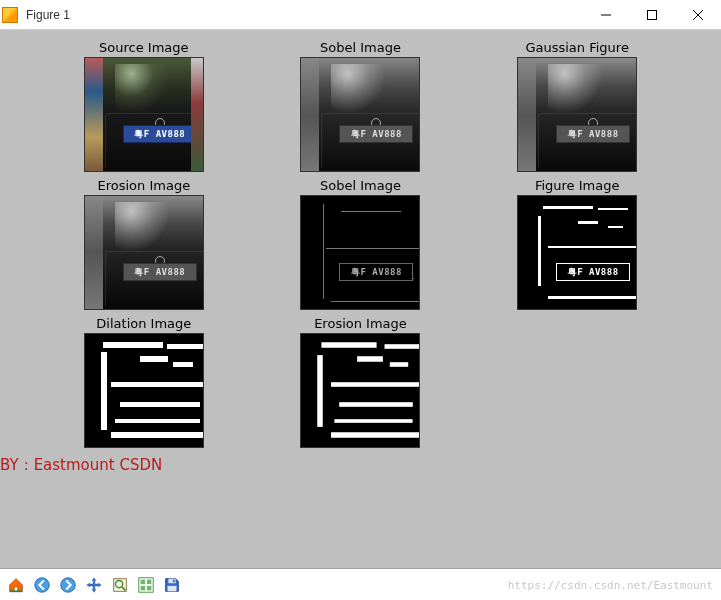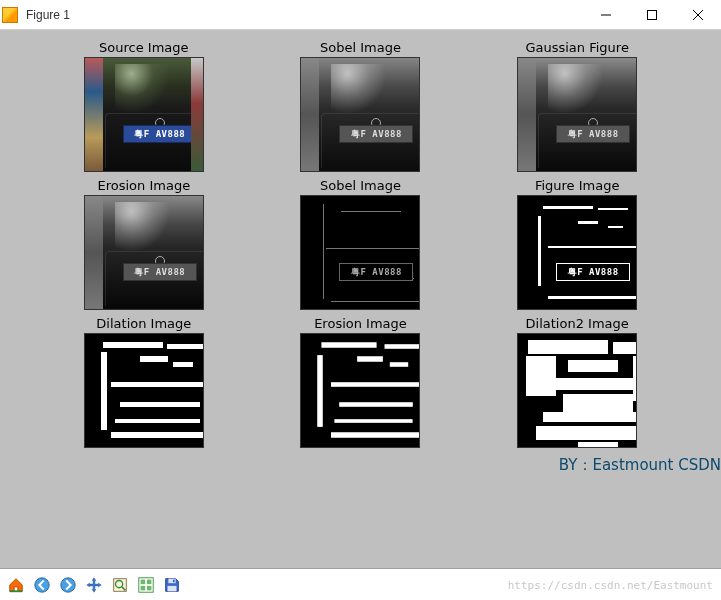--- a/index.html
+++ b/index.html
@@ -49,21 +49,21 @@
 .dil .d3,.ero .d3{left:16px;top:18px;width:6px;height:78px;} .dil .d4,.ero .d4{left:126px;top:16px;width:6px;height:80px;}
 .dil .d5,.ero .d5{left:26px;top:48px;width:100px;height:5px;} .dil .d6,.ero .d6{left:26px;top:98px;width:100px;height:6px;}
 .dil .d7,.ero .d7{left:55px;top:22px;width:28px;height:6px;} .dil .d8,.ero .d8{left:88px;top:28px;width:20px;height:5px;}
 .dil .d9,.ero .d9{left:35px;top:68px;width:80px;height:5px;} .dil .d10,.ero .d10{left:30px;top:85px;width:85px;height:4px;}
 .ero .dilshapes i{transform:scale(0.92);}
 .dil2 .x1{left:10px;top:6px;width:80px;height:14px;} .dil2 .x2{left:95px;top:8px;width:45px;height:12px;}
 .dil2 .x3{left:8px;top:22px;width:30px;height:40px;} .dil2 .x4{left:115px;top:22px;width:30px;height:45px;}
 .dil2 .x5{left:20px;top:44px;width:115px;height:12px;} .dil2 .x6{left:18px;top:92px;width:120px;height:14px;}
 .dil2 .x7{left:45px;top:60px;width:70px;height:18px;} .dil2 .x8{left:25px;top:78px;width:95px;height:10px;}
 .dil2 .x9{left:50px;top:26px;width:50px;height:12px;} .dil2 .x10{left:60px;top:108px;width:40px;height:5px;}
-.caption { text-align: right; font-size: 15px; color: #0c4a6e; font-family: "DejaVu Sans", "SimSun", sans-serif; margin-top: 8px; margin-left: 28px; }
+.caption { text-align: left; font-size: 15px; color: #b91c1c; font-family: "DejaVu Sans", "SimSun", sans-serif; margin-top: 8px; }
 .toolbar { height: 32px; background: #fff; border-top: 1px solid #a0a0a0; display: flex; align-items: center; padding: 0 4px; }
 .tool-btn { width: 24px; height: 24px; margin-right: 2px; display: flex; align-items: center; justify-content: center; cursor: pointer; border: 1px solid transparent; }
 .tool-btn svg { width: 18px; height: 18px; }
 .watermark { position: absolute; right: 8px; bottom: 8px; font-size: 11px; color: #c8c8c8; font-family: monospace; }
 </style>
 </head>
 <body>
 
 <div class="titlebar">
   <div class="app-icon"></div>
@@ -192,37 +192,20 @@
             <i class="d5"></i>
             <i class="d6"></i>
             <i class="d7"></i>
             <i class="d8"></i>
             <i class="d9"></i>
             <i class="d10"></i>
           </div>
       </div>
     </div>
 
-    <div class="cell">
-      <div class="label">Dilation2 Image</div>
-      <div class="thumb dil2">
-        <div class="dil2shapes">
-            <i class="x1"></i>
-            <i class="x2"></i>
-            <i class="x3"></i>
-            <i class="x4"></i>
-            <i class="x5"></i>
-            <i class="x6"></i>
-            <i class="x7"></i>
-            <i class="x8"></i>
-            <i class="x9"></i>
-            <i class="x10"></i>
-          </div>
-      </div>
-    </div>
 
   </div>
   <div class="caption">BY：Eastmount CSDN</div>
 </div>
 
 <div class="toolbar">
   <div class="tool-btn">
       <svg viewBox="0 0 20 20">
         <path d="M3 10 L10 3 L17 10 L17 17 L12 17 L12 12 L8 12 L8 17 L3 17 Z" fill="#ff6a00" stroke="#8a3a00" stroke-width="0.8"></path>
         <path d="M3 17 L17 17" stroke="#2a8a2a" stroke-width="2"></path>

